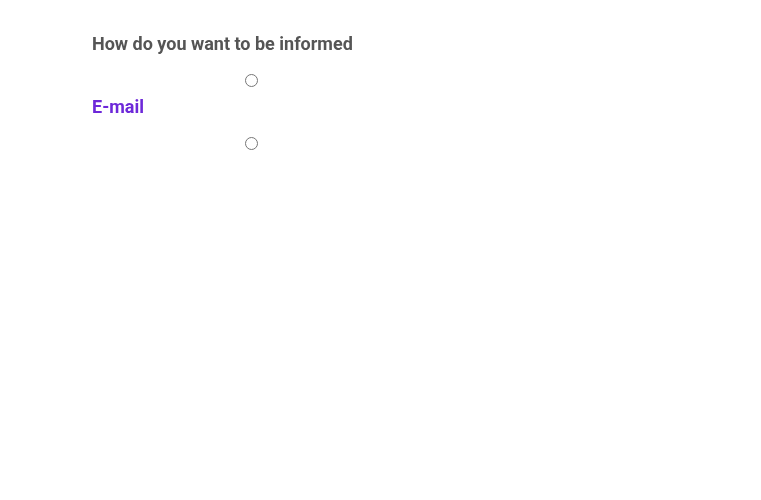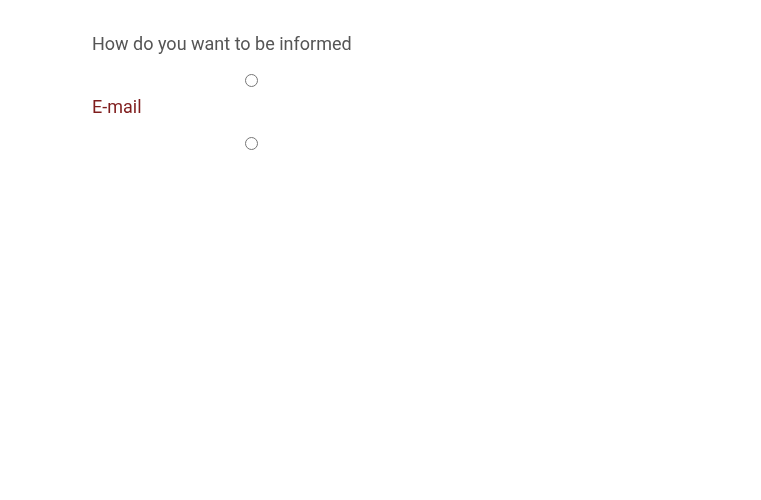--- a/index.html
+++ b/index.html
@@ -9,40 +9,40 @@
     }
     body {
       font-family: -apple-system, BlinkMacSystemFont, "Segoe UI", Roboto, "Helvetica Neue", Arial, sans-serif;
       background: #ffffff;
       width: 761px;
       height: 500px;
       padding: 33px 0 0 92px;
     }
     .question-title {
       font-size: 18px;
-      font-weight: 400;
+      font-weight: 700;
       color: #555555;
       margin-bottom: 18px;
     }
     .option-row {
       margin-bottom: 4px;
     }
     .radio-wrap {
       margin-left: 153px;
       height: 18px;
     }
     .radio-wrap input[type="radio"] {
       width: 13px;
       height: 13px;
       cursor: pointer;
     }
     .option-label {
       font-size: 18px;
-      font-weight: 400;
-      color: #7f1d1d;
+      font-weight: 700;
+      color: #6d28d9;
       margin-top: 6px;
       margin-bottom: 18px;
     }
   </style>
 </head>
 <body>
 
 <div class="question-title">How do you want to be informed</div>
 
 <div class="option-row">

